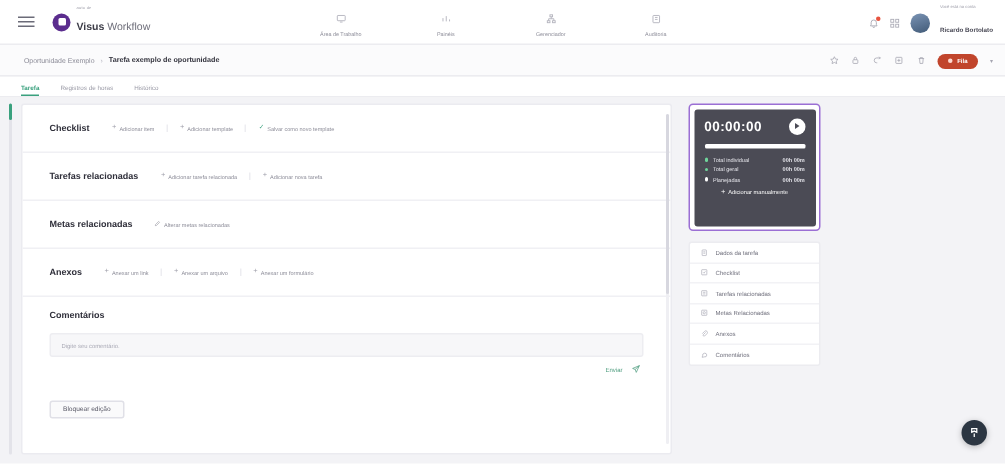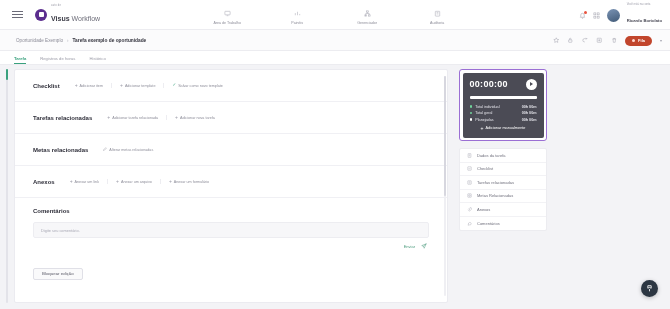--- a/index.html
+++ b/index.html
@@ -152,21 +152,21 @@
     font-size: 4.4px; color: #5b5b68; cursor: pointer;
   }
 
   
   .rightcol { position: absolute; left: 459px; top: 4px; width: 88px; }
 
   .timer-wrap {
     border: 1.2px solid #9b6fd4; border-radius: 3px; padding: 2.5px; background: #ffffff;
   }
   .timer {
-    background: #4b4b55; border-radius: 2px; padding: 6px 7px 7px;
+    background: #4b4b55; border-radius: 2px; padding: 6px 7px 20px;
   }
   .timer-top { display: flex; align-items: center; justify-content: space-between; }
   .timer-clock { font-size: 9px; color: #ffffff; font-weight: 600; letter-spacing: .3px; }
   .play-btn {
     width: 11px; height: 11px; border-radius: 50%; background: #ffffff;
     display: flex; align-items: center; justify-content: center; cursor: pointer; flex: none;
   }
   .play-tri {
     width: 0; height: 0; border-left: 3.4px solid #4b4b55;
     border-top: 2.2px solid transparent; border-bottom: 2.2px solid transparent;

